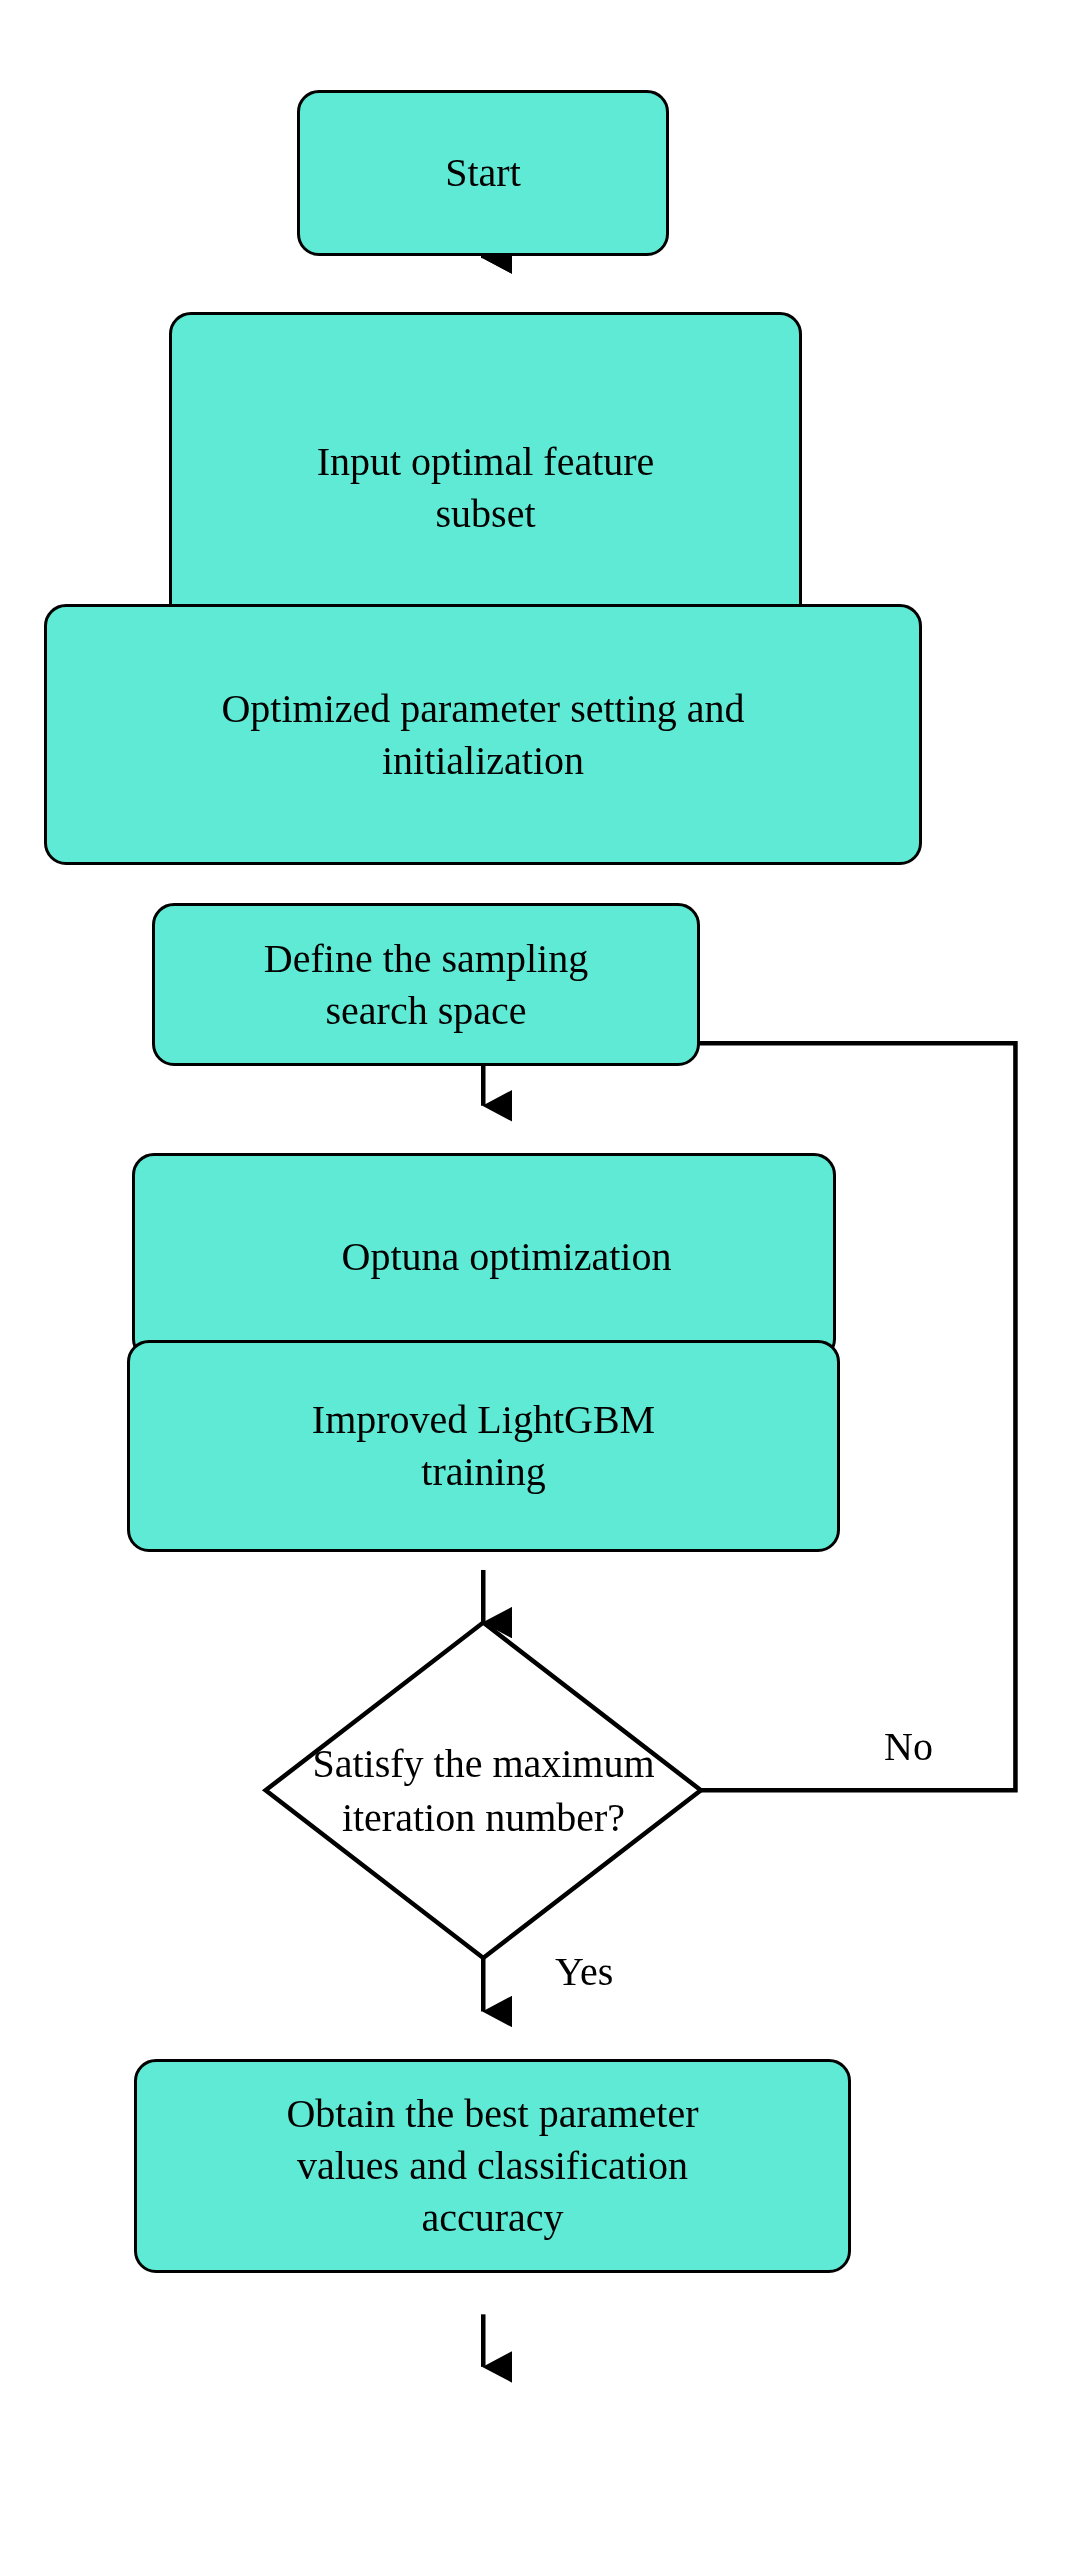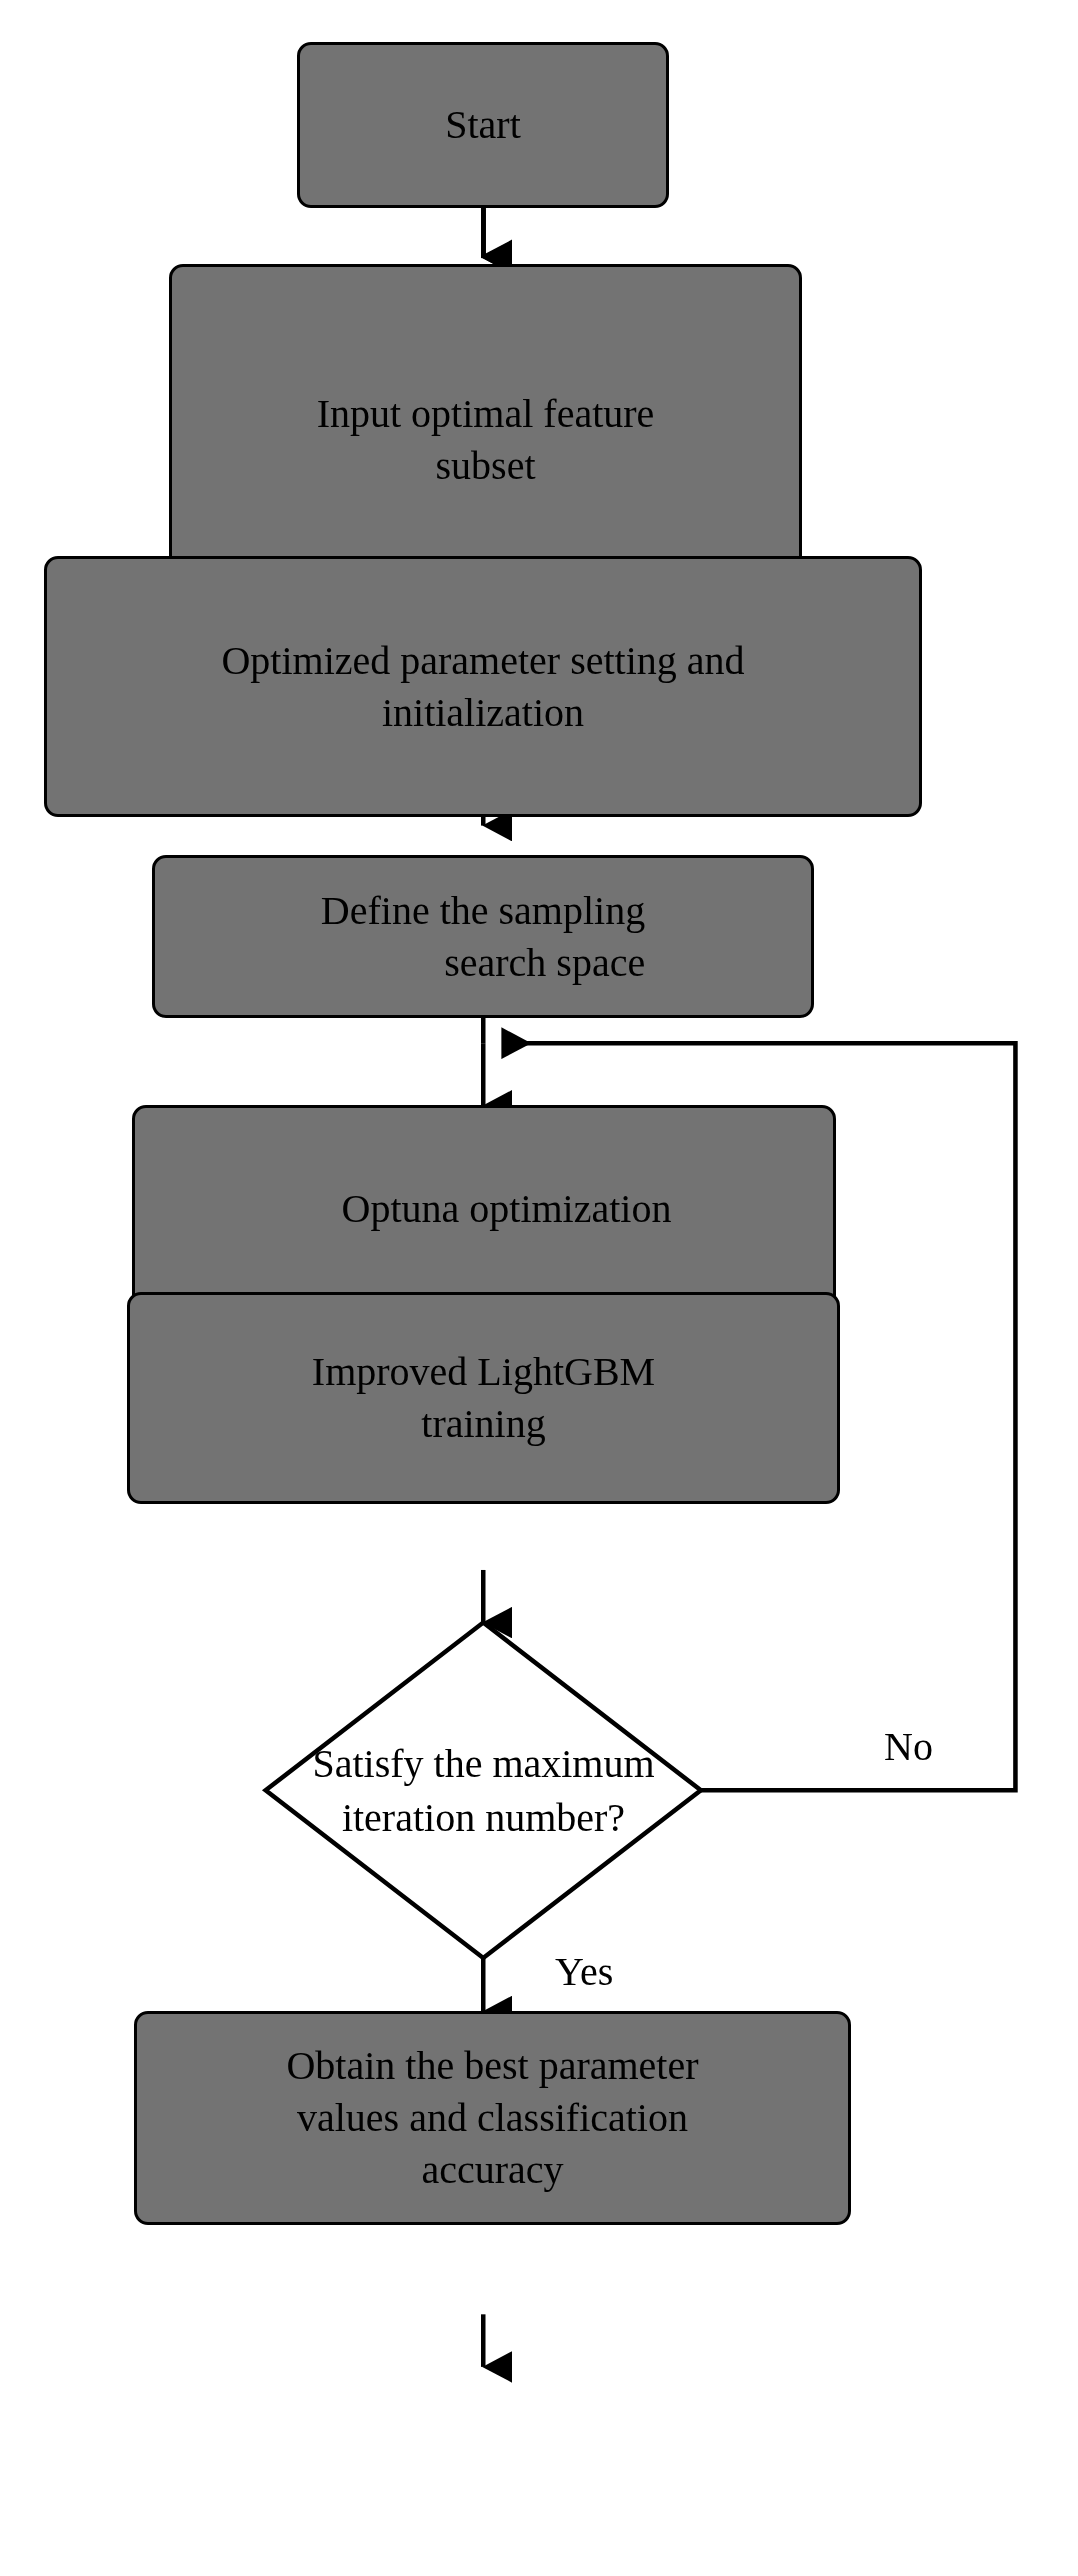--- a/index.html
+++ b/index.html
@@ -20,29 +20,30 @@
     position: absolute;
     left: 0;
     top: 0;
     width: 1078px;
     height: 2576px;
   }
   .node-box {
     position: absolute;
     box-sizing: border-box;
     border: 3.6px solid #000000;
-    border-radius: 14px;
-    background: #737373;
+    border-radius: 22px;
+    background: #5eead4;
     display: flex;
     align-items: center;
     justify-content: center;
     text-align: center;
     color: #000000;
     line-height: 1.30;
     z-index: 2;
+    margin-top: 48px;
   }
   .node-label {
     display: block;
     padding: 0 12.7px;
     white-space: pre-line;
   }
   .diamond-wrap {
     position: absolute;
     z-index: 2;
   }
@@ -180,21 +181,21 @@
   <div class="node-box fs-body" style="left:169px; top:264px; width:633px; height:351px;">
     <span class="node-label">Input optimal feature
 subset</span>
   </div>
 
   <div class="node-box fs-body" style="left:44px; top:556px; width:878px; height:261px;">
     <span class="node-label">Optimized parameter setting and
 initialization</span>
   </div>
 
-  <div class="node-box fs-body" style="left:152px; top:855px; width:662px; height:163px;text-align:right;">
+  <div class="node-box fs-body" style="left:152px; top:855px; width:548px; height:163px;">
     <span class="node-label">Define the sampling
 search space</span>
   </div>
 
   <div class="node-box fs-body" style="left:132px; top:1105px; width:704px; height:208px;padding-left:45px;">
     <span class="node-label">Optuna optimization</span>
   </div>
 
   <div class="node-box fs-body" style="left:127px; top:1292px; width:713px; height:212px;">
     <span class="node-label">Improved LightGBM

